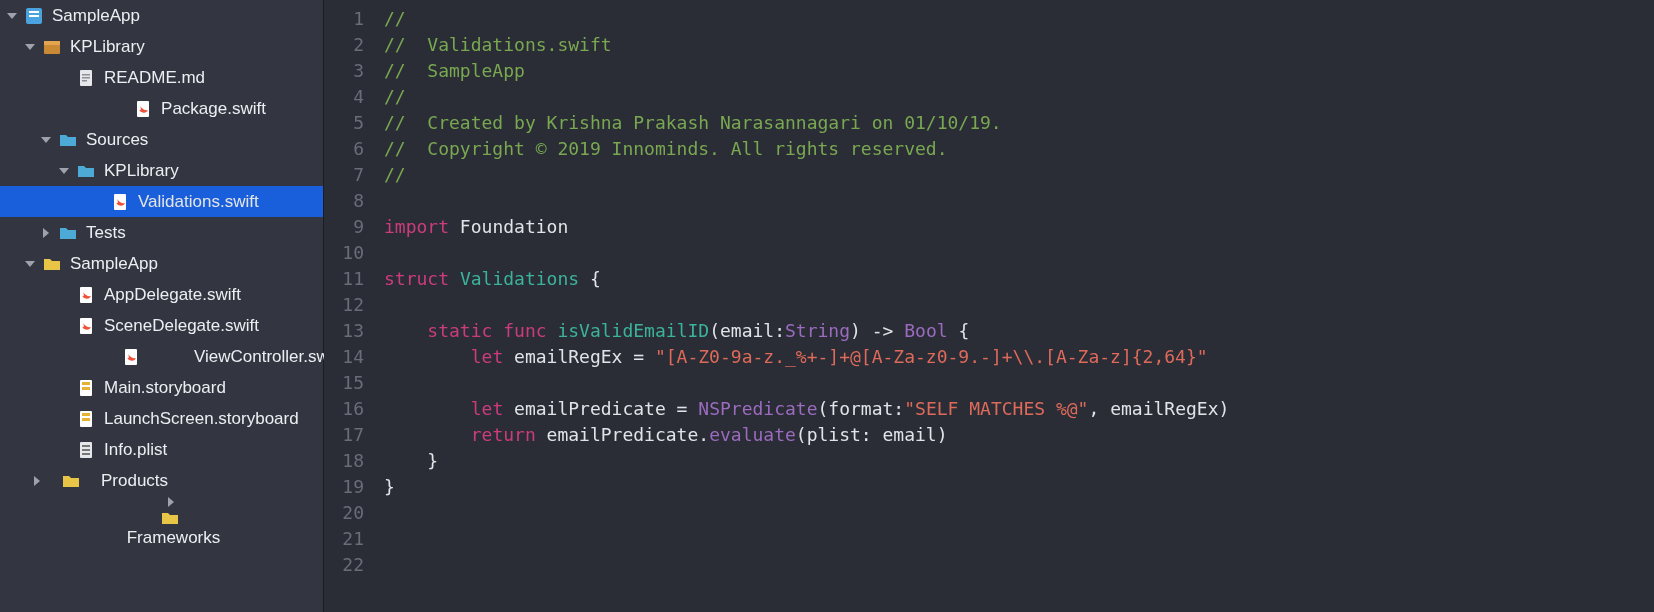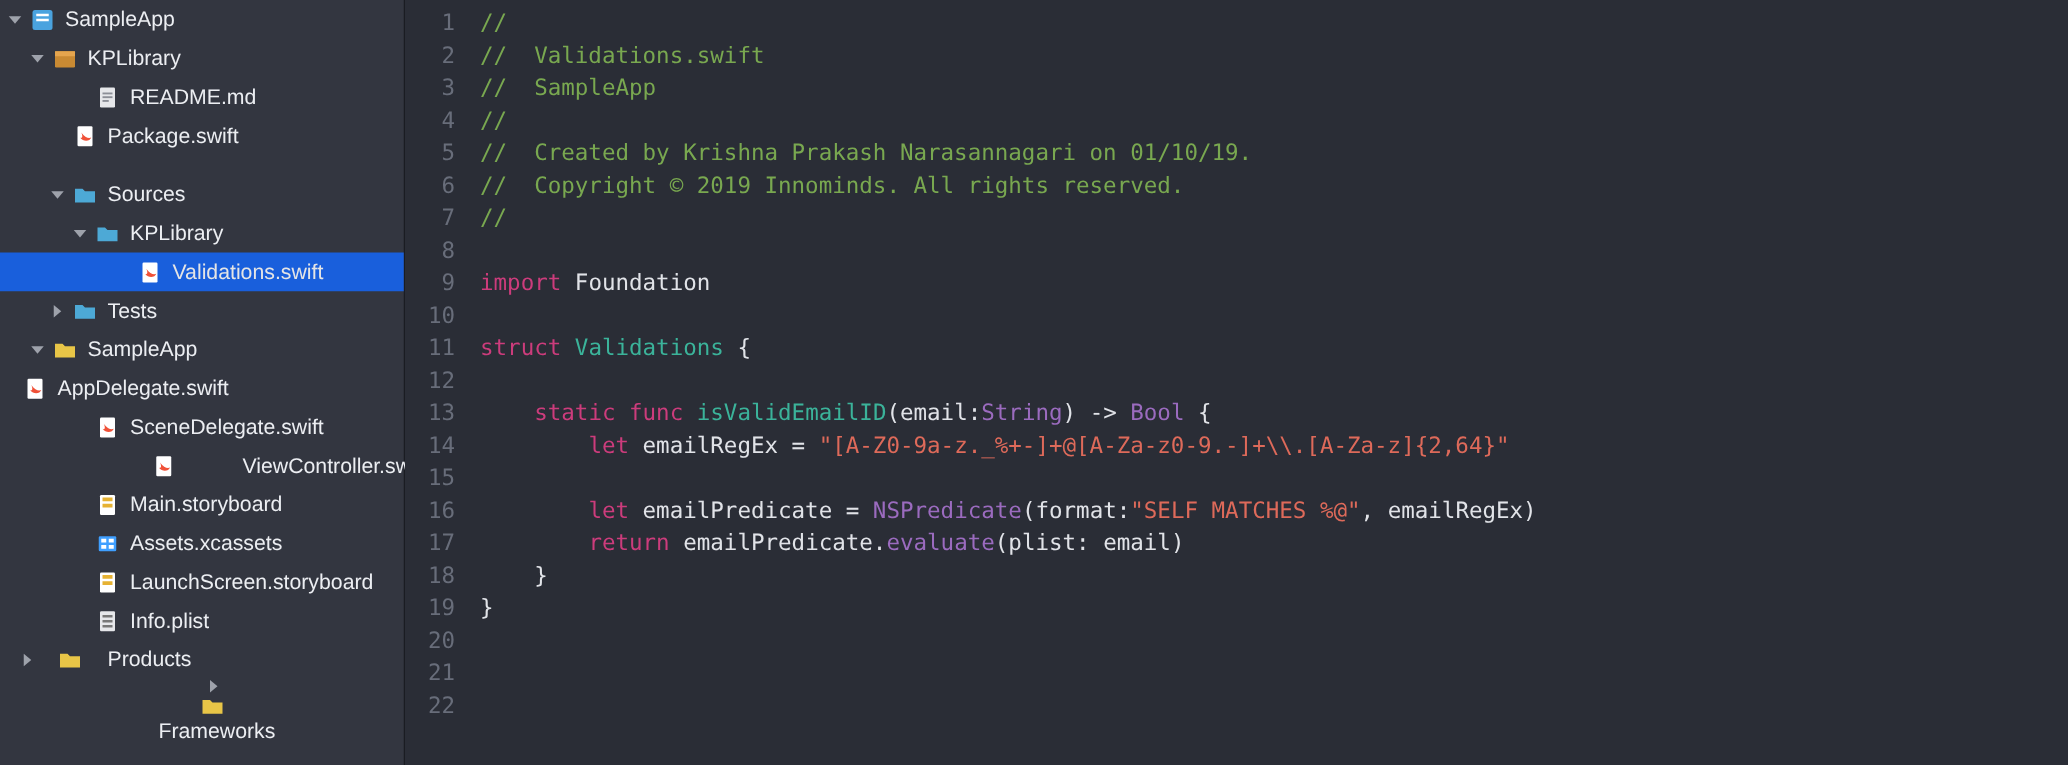--- a/index.html
+++ b/index.html
@@ -117,31 +117,31 @@
       <span class="icon">
         <svg width="20" height="20" viewBox="0 0 20 20">
           <rect x="4" y="2" width="12" height="16" rx="1" fill="#e6e7ea"></rect>
           <rect x="6" y="6" width="8" height="1.5" fill="#8c8f97"></rect>
           <rect x="6" y="9" width="8" height="1.5" fill="#8c8f97"></rect>
           <rect x="6" y="12" width="5" height="1.5" fill="#8c8f97"></rect>
         </svg>
       </span>
       <span class="tree-label">README.md</span>
     </div>
+    <div class="tree-item" style="padding-left: 58px; justify-content: center;">
+      <span class="no-disclosure"></span>
+      <span class="icon">
+        <svg width="20" height="20" viewBox="0 0 20 20">
+          <rect x="4" y="2" width="12" height="16" rx="1" fill="#fff"></rect>
+          <path d="M7 7 C10 11 13 12 15 11 C14 14 9 15 6 11 C7 12 9 11 7 7 Z" fill="#f05138"></path>
+        </svg>
+      </span>
+      <span class="tree-label">Package.swift</span>
+    </div>
     <div class="tree-item" style="padding-left: 40px;">
-      <span class="no-disclosure"></span>
-      <span class="icon">
-        <svg width="20" height="20" viewBox="0 0 20 20">
-          <rect x="4" y="2" width="12" height="16" rx="1" fill="#fff"></rect>
-          <path d="M7 7 C10 11 13 12 15 11 C14 14 9 15 6 11 C7 12 9 11 7 7 Z" fill="#f05138"></path>
-        </svg>
-      </span>
-      <span class="tree-label">Package.swift</span>
-    </div>
-    <div class="tree-item" style="padding-left: 40px; margin-top: 16px;">
       <span class="disclosure">
         <svg width="12" height="12" viewBox="0 0 12 12">
           <path d="M3 1 L9 6 L3 11 Z" fill="#9ea2ab" transform="rotate(90 6 6)"></path>
         </svg>
       </span>
       <span class="icon">
         <svg width="20" height="20" viewBox="0 0 20 20">
           <path d="M2 5 L8 5 L10 7 L18 7 L18 16 L2 16 Z" fill="#4da9d6"></path>
         </svg>
       </span>
@@ -189,21 +189,21 @@
           <path d="M3 1 L9 6 L3 11 Z" fill="#9ea2ab" transform="rotate(90 6 6)"></path>
         </svg>
       </span>
       <span class="icon">
         <svg width="20" height="20" viewBox="0 0 20 20">
           <path d="M2 5 L8 5 L10 7 L18 7 L18 16 L2 16 Z" fill="#e8c547"></path>
         </svg>
       </span>
       <span class="tree-label">SampleApp</span>
     </div>
-    <div class="tree-item" style="">
+    <div class="tree-item" style="padding-left: 58px;">
       <span class="no-disclosure"></span>
       <span class="icon">
         <svg width="20" height="20" viewBox="0 0 20 20">
           <rect x="4" y="2" width="12" height="16" rx="1" fill="#fff"></rect>
           <path d="M7 7 C10 11 13 12 15 11 C14 14 9 15 6 11 C7 12 9 11 7 7 Z" fill="#f05138"></path>
         </svg>
       </span>
       <span class="tree-label">AppDelegate.swift</span>
     </div>
     <div class="tree-item" style="padding-left: 58px;">
@@ -229,33 +229,20 @@
     <div class="tree-item" style="padding-left: 58px;">
       <span class="no-disclosure"></span>
       <span class="icon">
         <svg width="20" height="20" viewBox="0 0 20 20">
           <rect x="4" y="2" width="12" height="16" rx="1" fill="#fff"></rect>
           <rect x="6" y="4" width="8" height="3" fill="#e6b233"></rect>
           <rect x="6" y="9" width="8" height="3" fill="#e6b233"></rect>
         </svg>
       </span>
       <span class="tree-label">Main.storyboard</span>
-    </div>
-    <div class="tree-item" style="padding-left: 58px;">
-      <span class="no-disclosure"></span>
-      <span class="icon">
-        <svg width="20" height="20" viewBox="0 0 20 20">
-          <rect x="3" y="4" width="14" height="12" rx="1" fill="#3f9fff"></rect>
-          <rect x="5" y="6" width="4" height="3" fill="#fff"></rect>
-          <rect x="11" y="6" width="4" height="3" fill="#fff"></rect>
-          <rect x="5" y="11" width="4" height="3" fill="#fff"></rect>
-          <rect x="11" y="11" width="4" height="3" fill="#fff"></rect>
-        </svg>
-      </span>
-      <span class="tree-label">Assets.xcassets</span>
     </div>
     <div class="tree-item" style="padding-left: 58px;">
       <span class="no-disclosure"></span>
       <span class="icon">
         <svg width="20" height="20" viewBox="0 0 20 20">
           <rect x="4" y="2" width="12" height="16" rx="1" fill="#fff"></rect>
           <rect x="6" y="4" width="8" height="3" fill="#e6b233"></rect>
           <rect x="6" y="9" width="8" height="3" fill="#e6b233"></rect>
         </svg>
       </span>
@@ -266,21 +253,21 @@
       <span class="icon">
         <svg width="20" height="20" viewBox="0 0 20 20">
           <rect x="4" y="2" width="12" height="16" rx="1" fill="#e6e7ea"></rect>
           <rect x="6" y="5" width="8" height="2" fill="#777"></rect>
           <rect x="6" y="9" width="8" height="2" fill="#777"></rect>
           <rect x="6" y="13" width="8" height="2" fill="#777"></rect>
         </svg>
       </span>
       <span class="tree-label">Info.plist</span>
     </div>
-    <div class="tree-item" style="padding-left: 16px; gap: 12px;">
+    <div class="tree-item" style="padding-left: 31px; gap: 12px;">
       <span class="disclosure">
         <svg width="12" height="12" viewBox="0 0 12 12">
           <path d="M3 1 L9 6 L3 11 Z" fill="#9ea2ab" transform="rotate(0 6 6)"></path>
         </svg>
       </span>
       <span class="icon">
         <svg width="20" height="20" viewBox="0 0 20 20">
           <path d="M2 5 L8 5 L10 7 L18 7 L18 16 L2 16 Z" fill="#e8c547"></path>
         </svg>
       </span>

